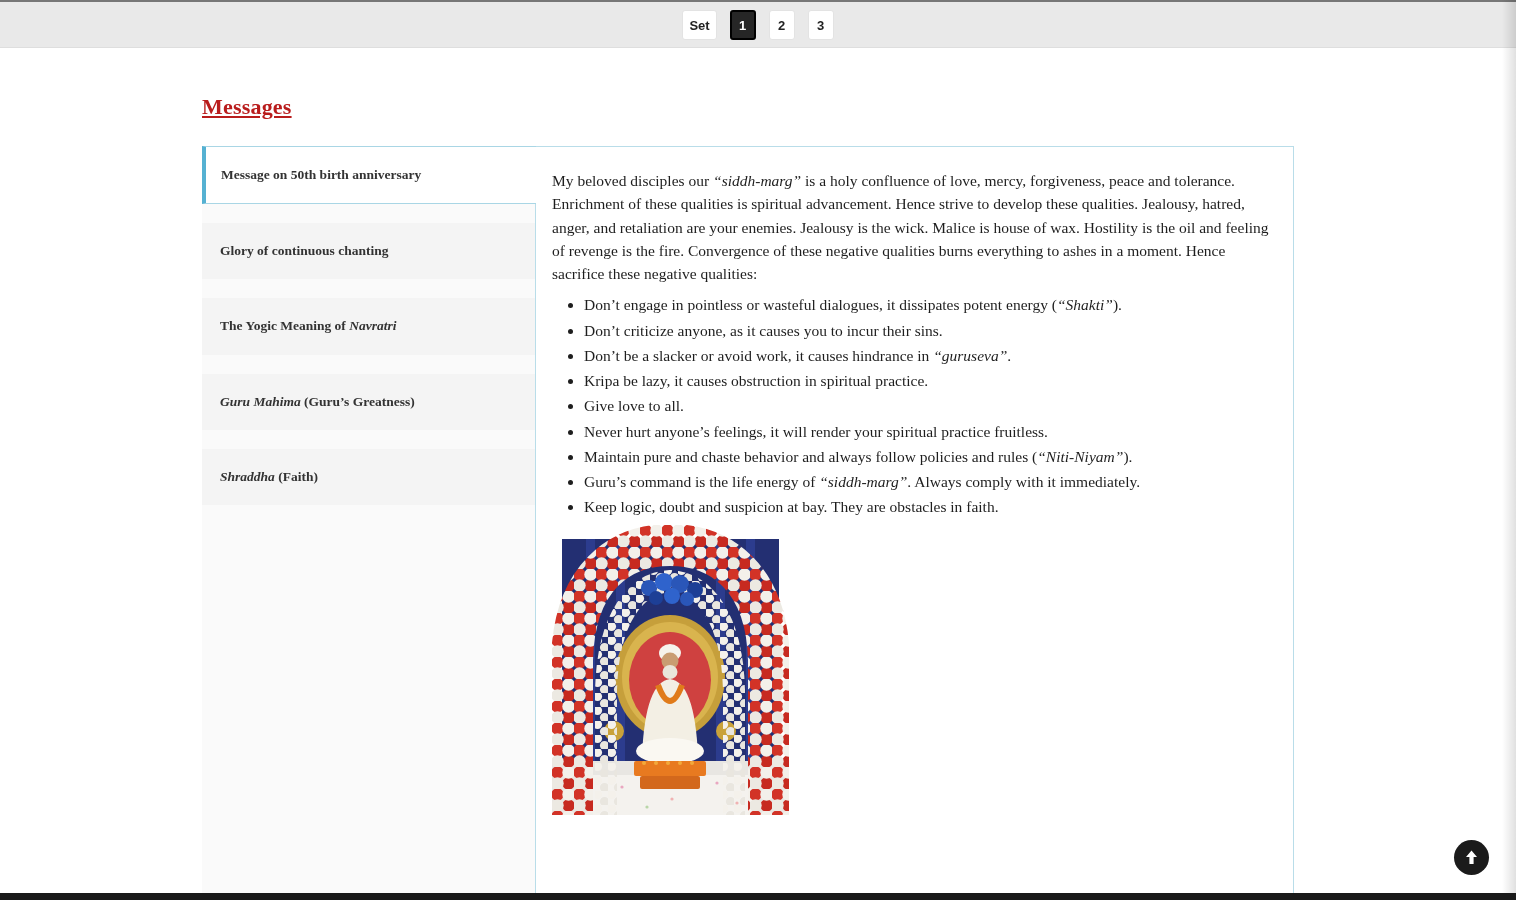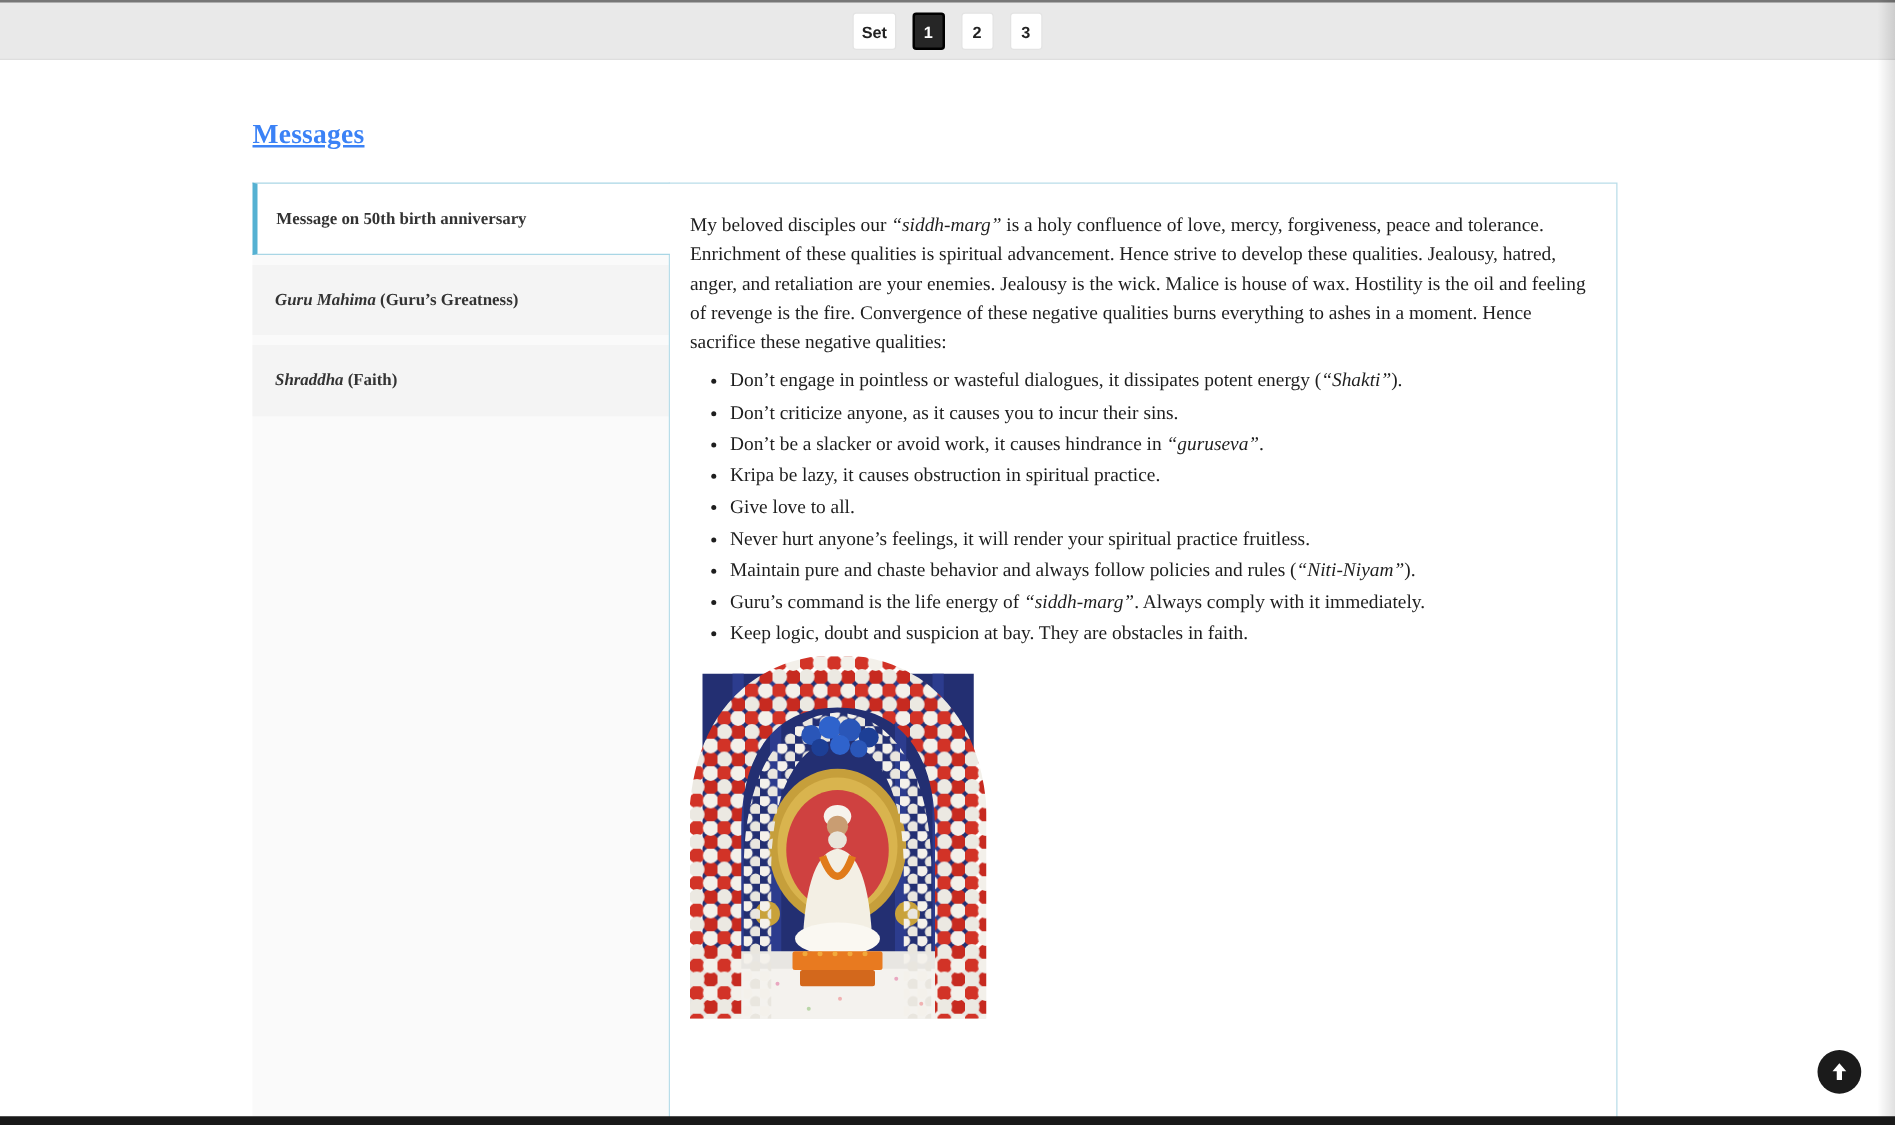--- a/index.html
+++ b/index.html
@@ -18,27 +18,27 @@
   .pbtn{
     min-width:26px;height:30px;padding:0 6px;border-radius:3px;
     background:#fff;border:1px solid #e3e3e3;
     font-family:"Liberation Sans",sans-serif;font-size:13px;font-weight:700;color:#222;
     display:flex;align-items:center;justify-content:center;cursor:pointer;
   }
   .pbtn.active{background:#262626;color:#fff;border:2px solid #000}
   
   .main{position:absolute;top:46px;left:202px;width:1092px}
   h1.title{
-    font-size:22px;font-weight:700;margin:48px 0 26px 0;color:#3b82f6;
+    font-size:22px;font-weight:700;margin:48px 0 26px 0;color:#b91c1c;
     text-decoration:underline;letter-spacing:.2px;
   }
   .layout{display:flex;align-items:stretch}
   .sidebar{width:333px;flex:0 0 333px;background:#fafafa;min-height:752px}
   .tab{
-    background:#f4f4f4;margin-bottom:8px;padding:20px 18px;
+    background:#f4f4f4;margin-bottom:19px;padding:20px 18px;
     font-size:13.5px;font-weight:700;color:#333;cursor:pointer;line-height:1.2;
   }
   .tab.active{
     background:#fff;border:1px solid #a9d6e5;border-left:4px solid #55b1d2;border-right:none;
     padding-left:15px;margin-right:-1px;position:relative;z-index:2;
   }
   .panel{
     flex:1;background:#fff;border:1px solid #b9dde9;
     padding:14px 20px 0 16px;min-height:900px;
     font-size:15.5px;line-height:1.5;color:#1e1e1e;position:relative;z-index:1;
@@ -69,20 +69,22 @@
       <button class="pbtn">2</button>
       <button class="pbtn">3</button>
     </div>
 </div>
 
 <div class="main">
   <h1 class="title">Messages</h1>
   <div class="layout">
     <nav class="sidebar">
         <div class="tab active"><span>Message on 50th birth anniversary</span></div>
+        <div class="tab"><span>Glory of continuous chanting</span></div>
+        <div class="tab"><span>The Yogic Meaning of </span><i>Navratri</i></div>
         <div class="tab"><i>Guru Mahima</i><span> (Guru’s Greatness)</span></div>
         <div class="tab"><i>Shraddha</i><span> (Faith)</span></div>
       </nav>
     <section class="panel">
       <p><span>My beloved disciples our </span><i>“siddh-marg”</i><span> is a holy confluence of love, mercy, forgiveness, peace and tolerance. Enrichment of these qualities is spiritual advancement. Hence strive to develop these qualities. Jealousy, hatred, anger, and retaliation are your enemies. Jealousy is the wick. Malice is house of wax. Hostility is the oil and feeling of revenge is the fire. Convergence of these negative qualities burns everything to ashes in a moment. Hence sacrifice these negative qualities:</span></p>
       <ul>
           <li><span>Don’t engage in pointless or wasteful dialogues, it dissipates potent energy (</span><i>“Shakti”</i><span>).</span></li>
           <li><span>Don’t criticize anyone, as it causes you to incur their sins.</span></li>
           <li><span>Don’t be a slacker or avoid work, it causes hindrance in </span><i>“guruseva”</i><span>.</span></li>
           <li><span>Kripa be lazy, it causes obstruction in spiritual practice.</span></li>

